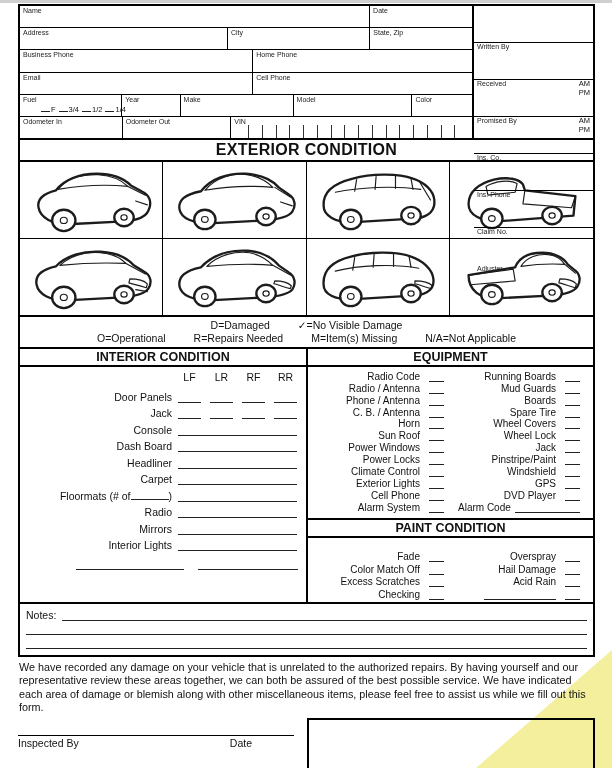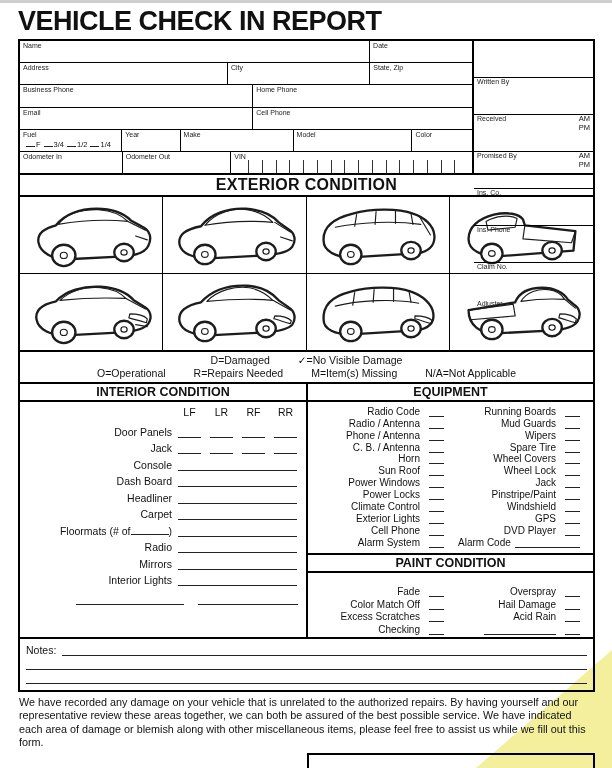--- a/index.html
+++ b/index.html
@@ -17,21 +17,21 @@
   .hrow:last-child{border-bottom:none;}
   .hcell{position:relative;border-right:1px solid #000;}
   .hcell:last-child{border-right:none;}
   .hlabel{position:absolute;top:1px;left:3px;font-size:7px;color:#222;white-space:nowrap;}
   .hdr-right{flex:1;display:flex;flex-direction:column;}
   .rc-box{position:relative;flex:1;border-bottom:1.5px solid #000;margin-top:36px;}
   .rc-box:last-child{border-bottom:none;}
   .ampm{position:absolute;top:1px;right:3px;display:flex;flex-direction:column;
         font-size:7.5px;line-height:8.5px;text-align:right;}
   .ampm i{font-style:normal;}
-  .fuel-opts{position:absolute;left:3px;bottom:2px;font-size:7.5px;white-space:nowrap;}
+  .fuel-opts{position:absolute;left:18px;bottom:2px;font-size:7.5px;white-space:nowrap;}
   .fb{display:inline-block;width:9px;border-bottom:1px solid #222;height:7px;margin:0 1px 0 3px;}
   .vin-ticks{position:absolute;left:4px;right:4px;bottom:0;height:13px;display:flex;}
   .vin-ticks i{flex:1;border-left:1px solid #333;}
   .vin-ticks i:first-child{border-left:none;}
   
   .bar{border:2px solid #000;margin-top:-2px;text-align:center;font-weight:bold;
        font-size:16px;padding:1px 0;letter-spacing:.3px;}
   
   .cars{display:grid;grid-template-columns:repeat(4,1fr);border:2px solid #000;margin-top:-2px;}
   .car-cell{border-right:1px solid #000;height:76px;display:flex;align-items:center;justify-content:center;}
@@ -84,21 +84,20 @@
   svg.car{display:block;}
 </style>
 </head>
 <body>
 
 <div class="page">
   <div class="scan-edge"></div>
   <div class="corner-curl"></div>
 
   <div class="content">
-    <div class="title">VEHICLE CHECK IN REPORT</div>
 
     <div class="hdr">
       <div class="hdr-left">
         <div class="hrow">
           <div class="hcell" style="width:77.4%">
               <span class="hlabel">Name</span>
             </div>
           <div class="hcell" style="width:22.6%">
               <span class="hlabel">Date</span>
             </div>
@@ -415,21 +414,21 @@
               </div>
             <div class="eq-row">
                 <span class="eq-ll">Radio / Antenna</span>
                 <i class="eq-lb"></i>
                 <span class="eq-rl">Mud Guards</span>
                 <i class="eq-rb"></i>
               </div>
             <div class="eq-row">
                 <span class="eq-ll">Phone / Antenna</span>
                 <i class="eq-lb"></i>
-                <span class="eq-rl">Wipers</span>
+                <span class="eq-rl">Boards</span>
                 <i class="eq-rb"></i>
               </div>
             <div class="eq-row">
                 <span class="eq-ll">C. B. / Antenna</span>
                 <i class="eq-lb"></i>
                 <span class="eq-rl">Spare Tire</span>
                 <i class="eq-rb"></i>
               </div>
             <div class="eq-row">
                 <span class="eq-ll">Horn</span>

